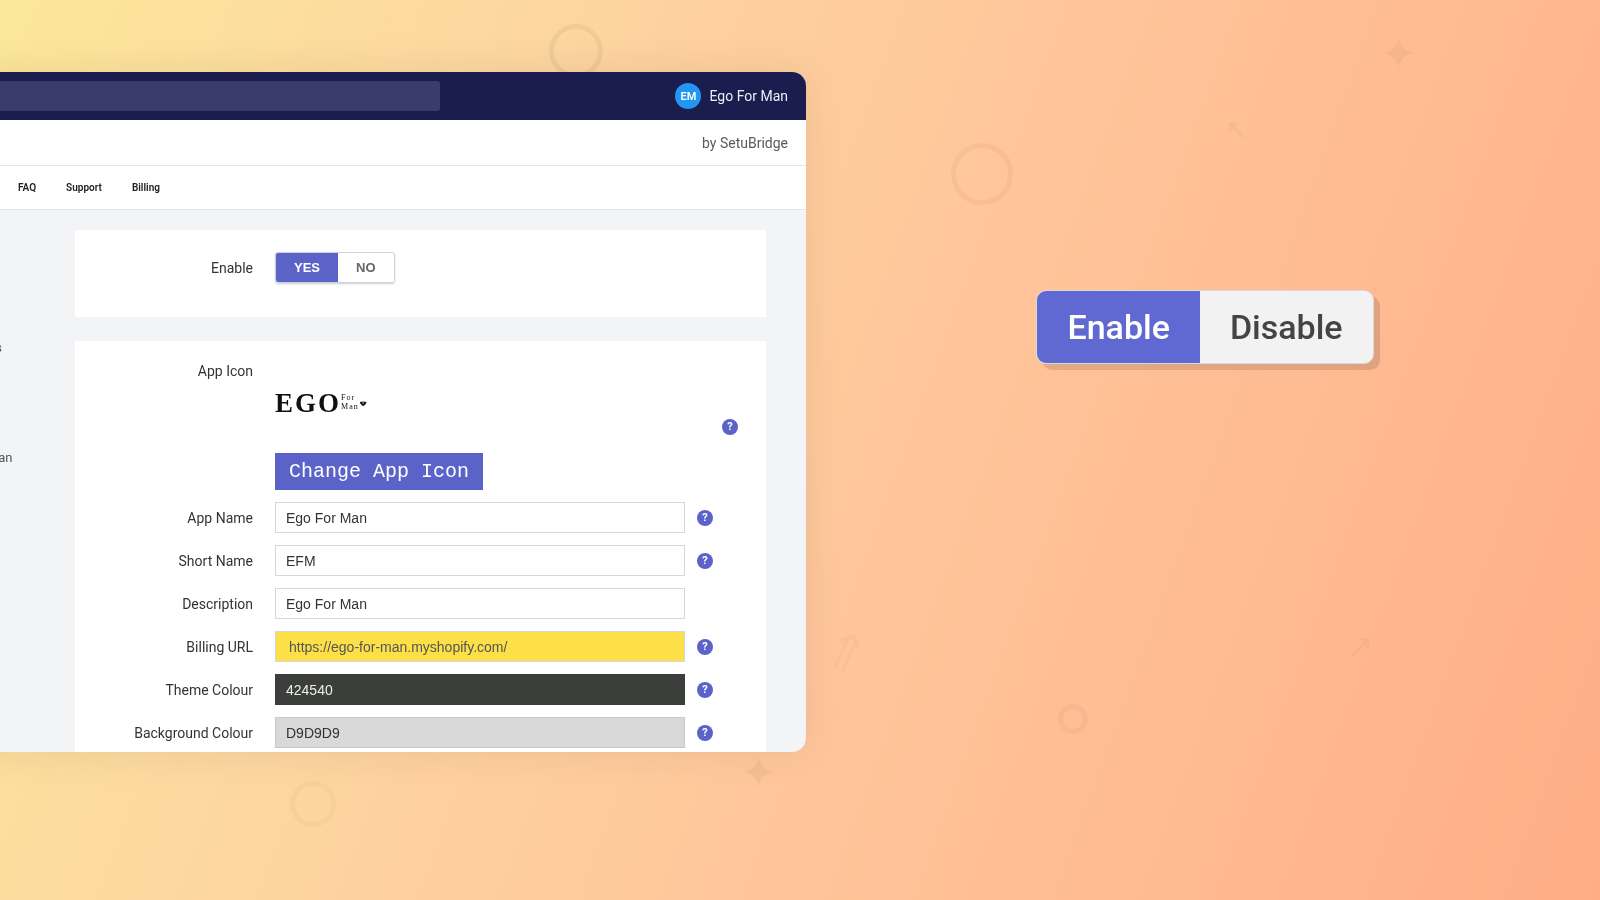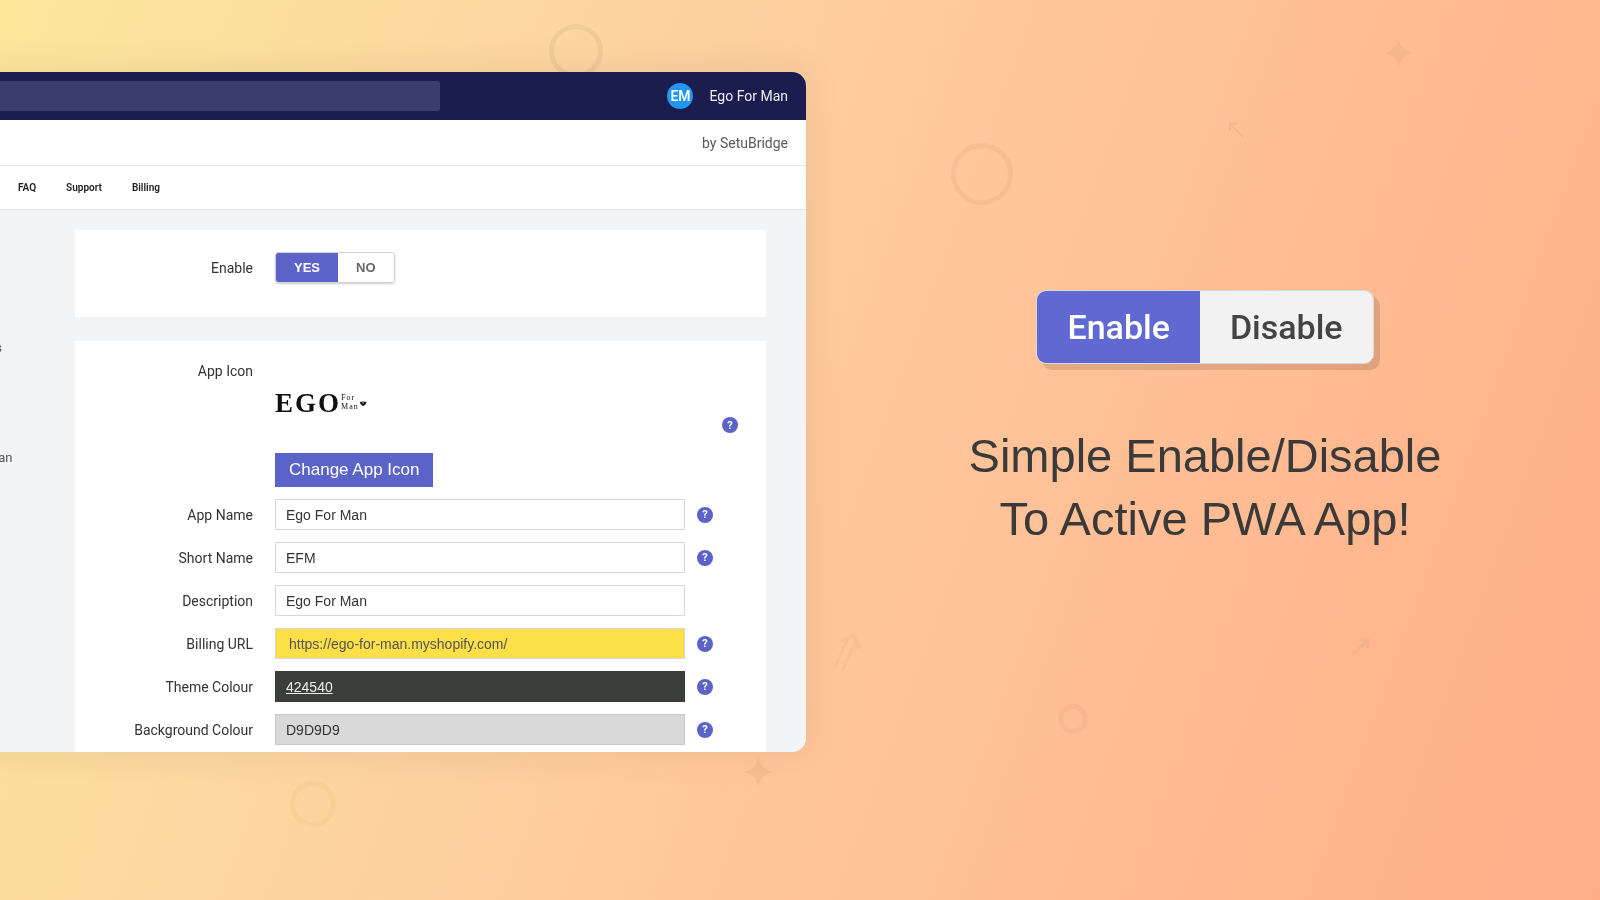--- a/index.html
+++ b/index.html
@@ -47,24 +47,24 @@
     left: 0; top: 9px;
     width: 470px; height: 30px;
     background: #3a3c6b;
     border-radius: 3px;
   }
   .avatar {
     width: 26px; height: 26px;
     background: #2196f3;
     border-radius: 50%;
     color: #fff;
-    font-size: 14px;
+    font-size: 11px;
     font-weight: 600;
     display: flex; align-items: center; justify-content: center;
-    margin-right: 16px;
+    margin-right: 8px;
   }
   .store-name { color: #eceef5; font-size: 14px; }
   .subheader {
     background: #fff;
     height: 46px;
     display: flex;
     align-items: center;
     justify-content: flex-end;
     padding: 0 18px;
     font-size: 14px;
@@ -107,32 +107,32 @@
     width: 92px; height: 80px;
     display: flex; align-items: center; justify-content: center;
     font-family: Georgia, serif;
     color: #111;
   }
   .app-icon .ego { font-size: 27px; font-weight: 900; letter-spacing: 2px; }
   .app-icon .fm { font-size: 8px; letter-spacing: 1px; margin-top: -3px; }
   .app-icon svg { margin-top: 2px; }
   .change-btn {
     background: #5b63c9; color: #fff; border: none;
-    padding: 7px 14px; font-size: 17px; cursor: pointer;
+    padding: 7px 14px; font-size: 20px; cursor: pointer; font-family: Liberation Mono, monospace;
   }
   .input {
     width: 410px; height: 31px;
     border: 1px solid #d5d7e0;
     padding: 0 10px;
     font-size: 14px;
     color: #333;
     background: #fff;
   }
   .input.readonly { background: #fde047; color: #555; padding-left: 13px; }
-  .input.dark { background: #3b3e3a; color: #eee; border-color: #3b3e3a; text-decoration: underline; }
+  .input.dark { background: #3b3e3a; color: #eee; border-color: #3b3e3a; }
   .input.grey { background: #d9d9d9; color: #333; border-color: #c9c9c9; }
   .help {
     width: 16px; height: 16px; border-radius: 50%;
     background: #5b63c9; color: #fff;
     font-size: 11px; font-weight: 700;
     display: inline-flex; align-items: center; justify-content: center;
     margin-left: 12px; cursor: pointer;
   }
 
   
@@ -276,17 +276,13 @@
 
     </div>
   </div>
 </div>
 
 <div class="mkt">
   <div class="mkt-toggle">
     <span class="on">Enable</span>
     <span>Disable</span>
   </div>
-  <h2>
-    <span>Simple Enable/Disable</span><br>
-    <span>To Active PWA App!</span>
-  </h2>
 </div>
 
 </body></html>

